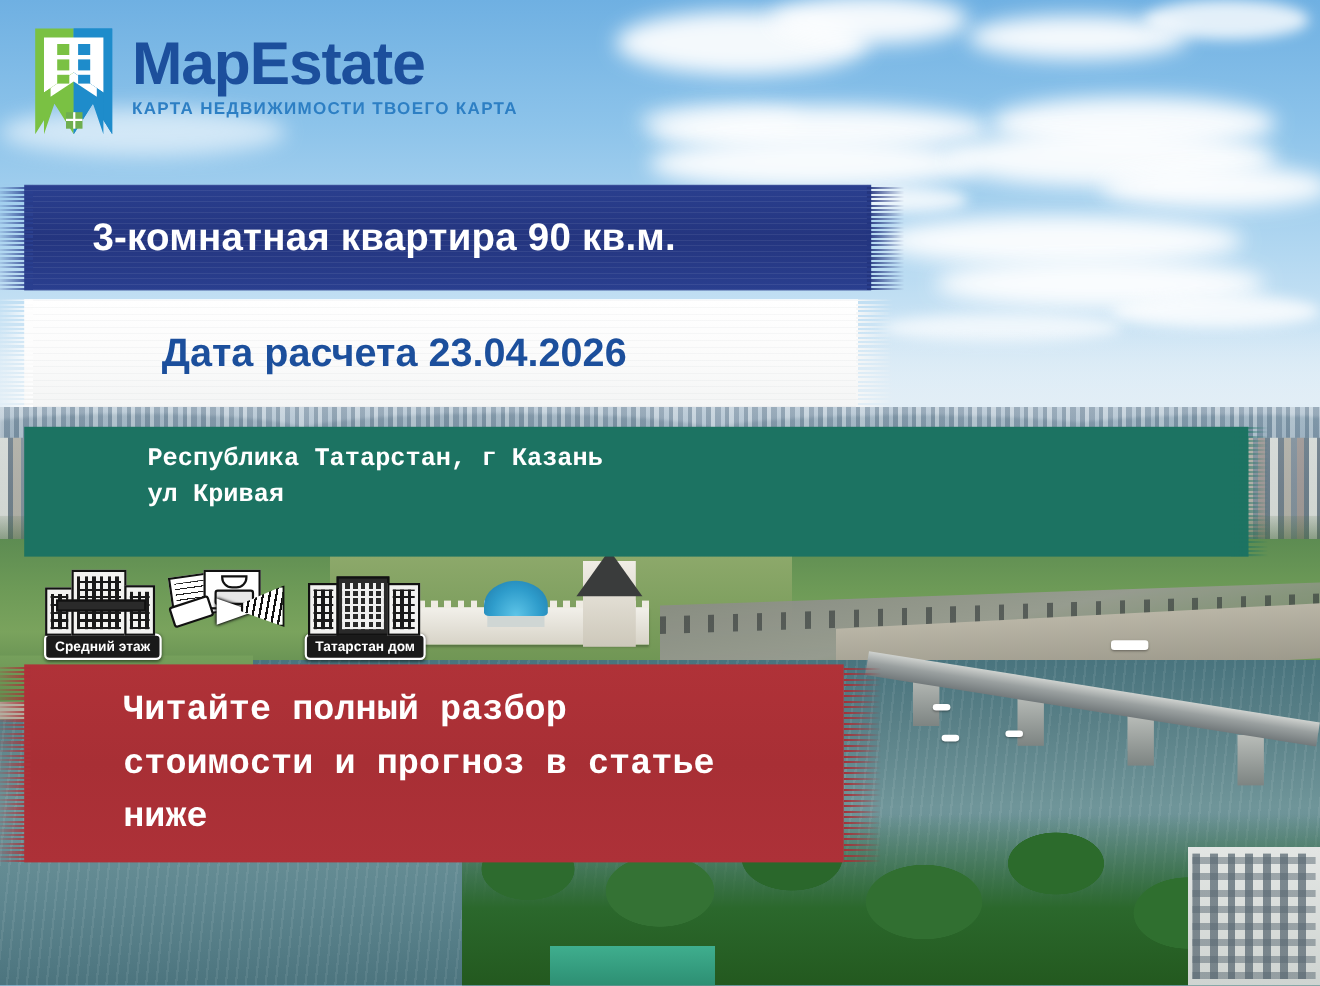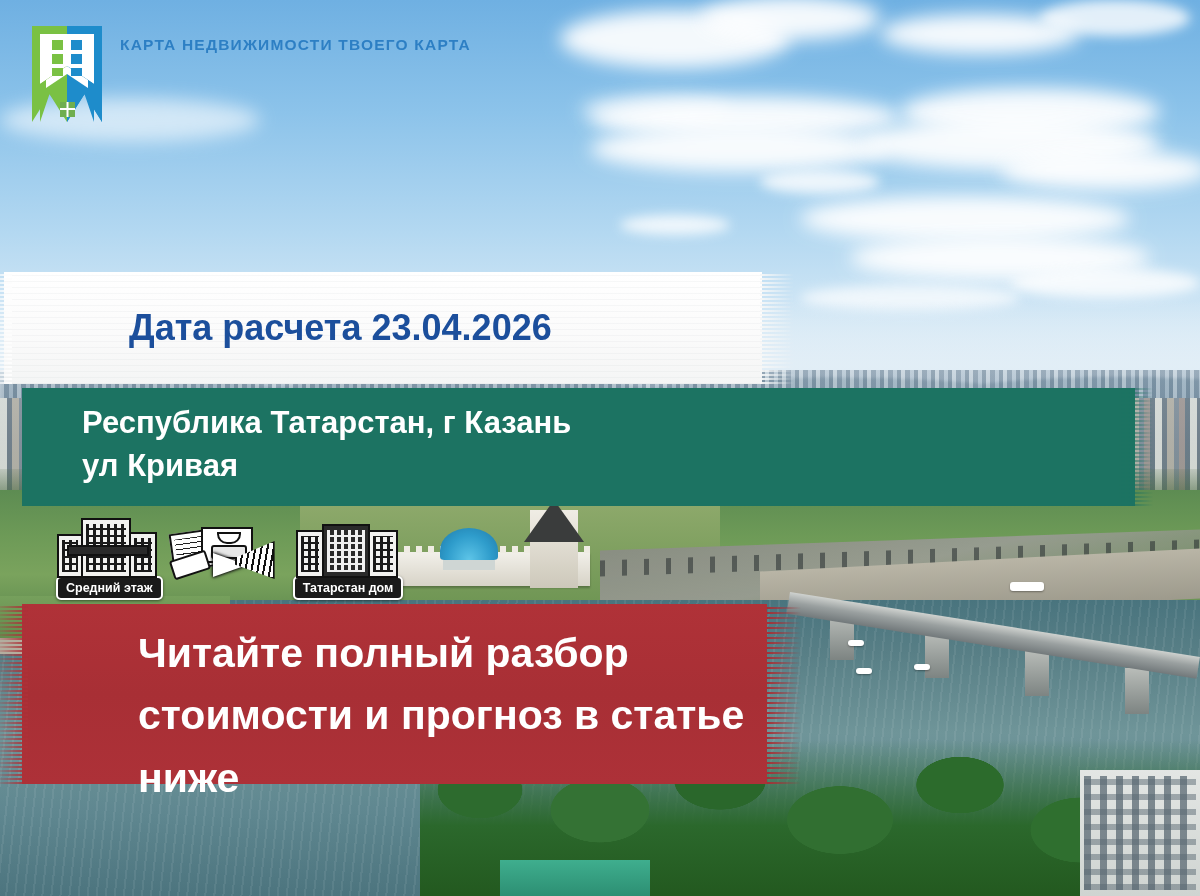--- a/index.html
+++ b/index.html
@@ -196,55 +196,55 @@
   }
   #banner-blue .fr-l{left:-26px;
     background:repeating-linear-gradient(0deg,#2a3f8f 0 2px,transparent 2px 4px);
     -webkit-mask-image:linear-gradient(90deg,transparent,#000);mask-image:linear-gradient(90deg,transparent,#000);}
   #banner-blue .fr-r{right:-30px;
     background:repeating-linear-gradient(0deg,#24357f 0 2px,transparent 2px 4px);
     -webkit-mask-image:linear-gradient(90deg,#000,transparent);mask-image:linear-gradient(90deg,#000,transparent);}
   #banner-blue .banner-text{font-size:35px;padding-left:62px;letter-spacing:.2px;}
 
   
-  #banner-white{left:4px;top:272px;width:758px;height:112px;align-items:center;}
+  #banner-white{left:22px;top:272px;width:758px;height:98px;align-items:center;}
   #banner-white .brush-body{background:linear-gradient(180deg,#ffffff 0%,#fbfbfb 55%,#f4f5f5 100%);}
   #banner-white .brush-body:before{
     content:"";position:absolute;inset:0;
     background:repeating-linear-gradient(0deg,rgba(190,195,200,.12) 0 1px,transparent 1px 6px);
   }
   #banner-white .fr-l{left:-26px;
     background:repeating-linear-gradient(0deg,#fdfdfd 0 2px,transparent 2px 4px);
     -webkit-mask-image:linear-gradient(90deg,transparent,#000);mask-image:linear-gradient(90deg,transparent,#000);}
   #banner-white .fr-r{right:-32px;
     background:repeating-linear-gradient(0deg,#f6f7f7 0 2px,transparent 2px 4px);
     -webkit-mask-image:linear-gradient(90deg,#000,transparent);mask-image:linear-gradient(90deg,#000,transparent);}
   #banner-white .banner-text{font-size:36px;padding-left:125px;color:#1c4f9c;}
 
   
   #banner-green{left:22px;top:388px;width:1113px;height:118px;align-items:flex-start;}
   #banner-green .brush-body{background:#1c7362;}
   #banner-green .fr-r{right:-18px;
     background:repeating-linear-gradient(0deg,#1c7362 0 2px,transparent 2px 4px);
     -webkit-mask-image:linear-gradient(90deg,#000,transparent);mask-image:linear-gradient(90deg,#000,transparent);}
-  #banner-green .banner-text{font-size:31px;padding-left:60px;padding-top:14px;line-height:1.38;}
+  #banner-green .banner-text{font-size:23px;padding-left:112px;padding-top:14px;line-height:1.38;font-family:Liberation Mono, monospace;}
 
   
   #banner-red{left:22px;top:604px;width:745px;height:180px;align-items:flex-start;}
   #banner-red .brush-body{background:linear-gradient(180deg,#b03238 0%,#a82f35 50%,#ad3138 100%);}
   #banner-red .fr-l{left:-28px;
     background:repeating-linear-gradient(0deg,#ad3138 0 2px,transparent 2px 4px);
     -webkit-mask-image:linear-gradient(90deg,transparent,#000);mask-image:linear-gradient(90deg,transparent,#000);}
   #banner-red .fr-r{right:-34px;
     background:repeating-linear-gradient(0deg,#a82f35 0 2px,transparent 2px 5px);
     -webkit-mask-image:linear-gradient(90deg,#000,transparent);mask-image:linear-gradient(90deg,#000,transparent);}
-  #banner-red .banner-text{font-size:41px;padding-left:116px;padding-top:18px;line-height:1.52;}
-
-  
-  .features{position:absolute;left:56px;top:516px;display:flex;align-items:center;gap:6px;z-index:6;}
+  #banner-red .banner-text{font-size:32px;padding-left:90px;padding-top:18px;line-height:1.52;font-family:Liberation Mono, monospace;}
+
+  
+  .features{position:absolute;left:40px;top:516px;display:flex;align-items:flex-start;gap:6px;z-index:6;}
   .feature{position:relative;display:flex;flex-direction:column;align-items:center;}
   .feature-art{position:relative;width:104px;height:62px;}
   .feature-label{
     margin-top:-2px;background:#1a1a1a;color:#fff;border:2px solid #fff;border-radius:5px;
     font-size:12.5px;font-weight:bold;padding:3px 8px;white-space:nowrap;
     box-shadow:0 1px 3px rgba(0,0,0,.5);
   }
   .feature-label.big{font-size:19px;padding:3px 11px;border-radius:7px;}
   .bld{position:absolute;bottom:0;background:#f2f2f0;border:2.5px solid #111;box-sizing:border-box;}
   .bld .win{position:absolute;inset:4px 3px;
@@ -347,24 +347,31 @@
         <rect x="24" y="46" width="11" height="8" fill="#7ac143"></rect>
         <rect x="43" y="18" width="11" height="10" fill="#1e8ccb"></rect>
         <rect x="43" y="32" width="11" height="10" fill="#1e8ccb"></rect>
         <rect x="43" y="46" width="11" height="8" fill="#1e8ccb"></rect>
         <rect x="32" y="80" width="15" height="15" fill="#6fae4f"></rect>
         <rect x="38.5" y="80" width="2" height="15" fill="#ffffff"></rect>
         <rect x="32" y="86" width="15" height="2" fill="#ffffff"></rect>
       </svg>
     </div>
     <div class="logo-txt">
+      <div class="logo-word"><span>Map</span><span>Estate</span></div>
       <div class="logo-tag">КАРТА НЕДВИЖИМОСТИ ТВОЕГО КАРТА</div>
     </div>
   </div>
 
+  <div class="banner" id="banner-blue">
+    <div class="brush-body"></div>
+    <div class="brush-fringe fr-l"></div>
+    <div class="brush-fringe fr-r"></div>
+    <div class="banner-text">3-комнатная квартира 90 кв.м.</div>
+  </div>
 
   <div class="banner" id="banner-white">
     <div class="brush-body"></div>
     <div class="brush-fringe fr-l"></div>
     <div class="brush-fringe fr-r"></div>
     <div class="banner-text">Дата расчета 23.04.2026</div>
   </div>
 
   <div class="banner" id="banner-green">
     <div class="brush-body"></div>

